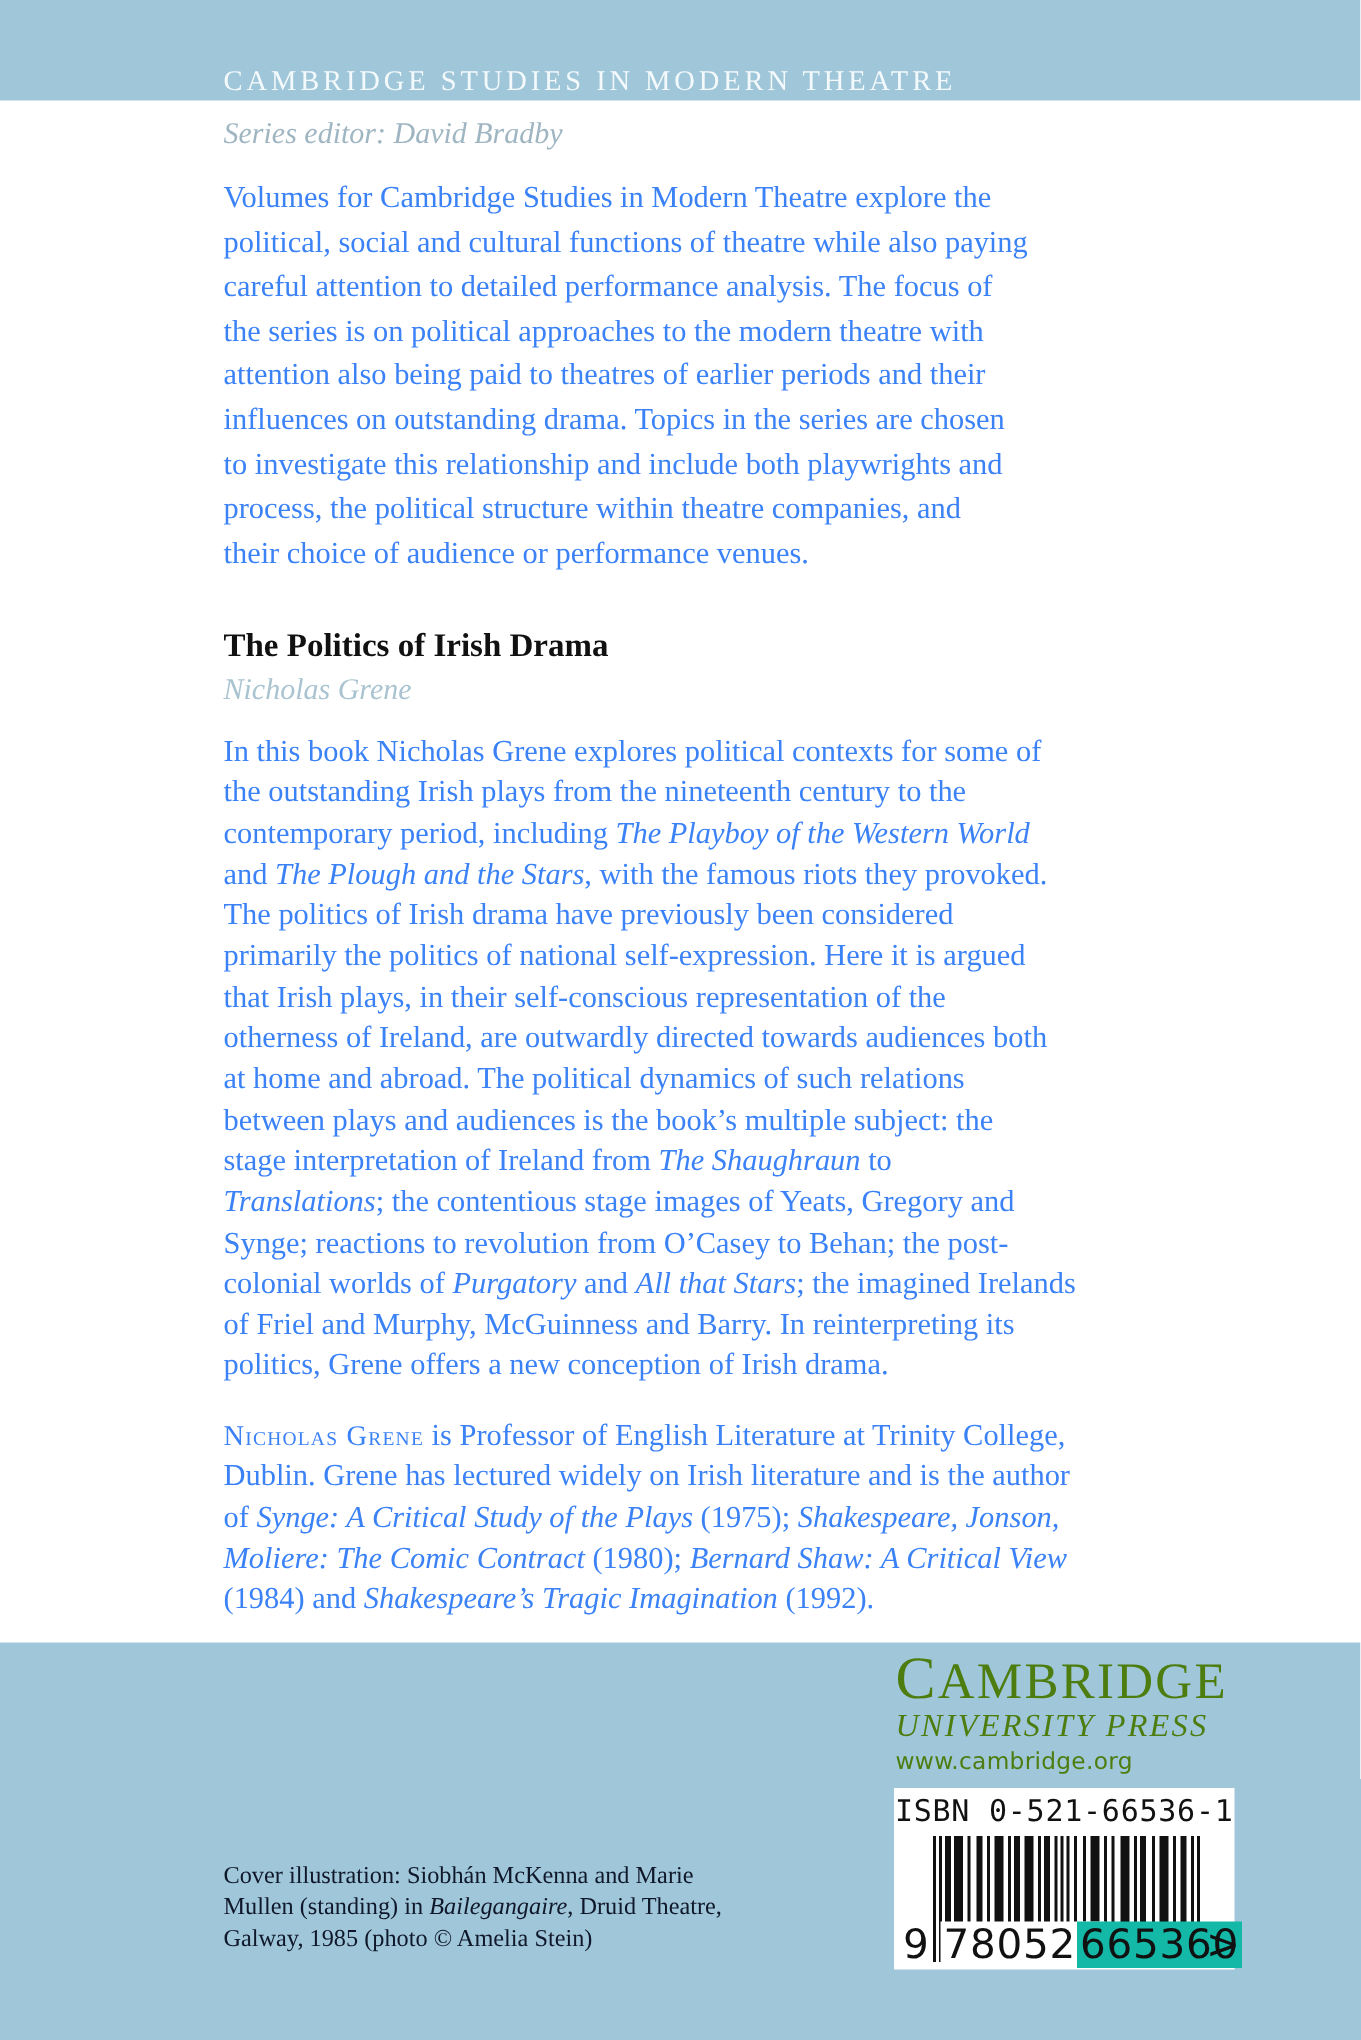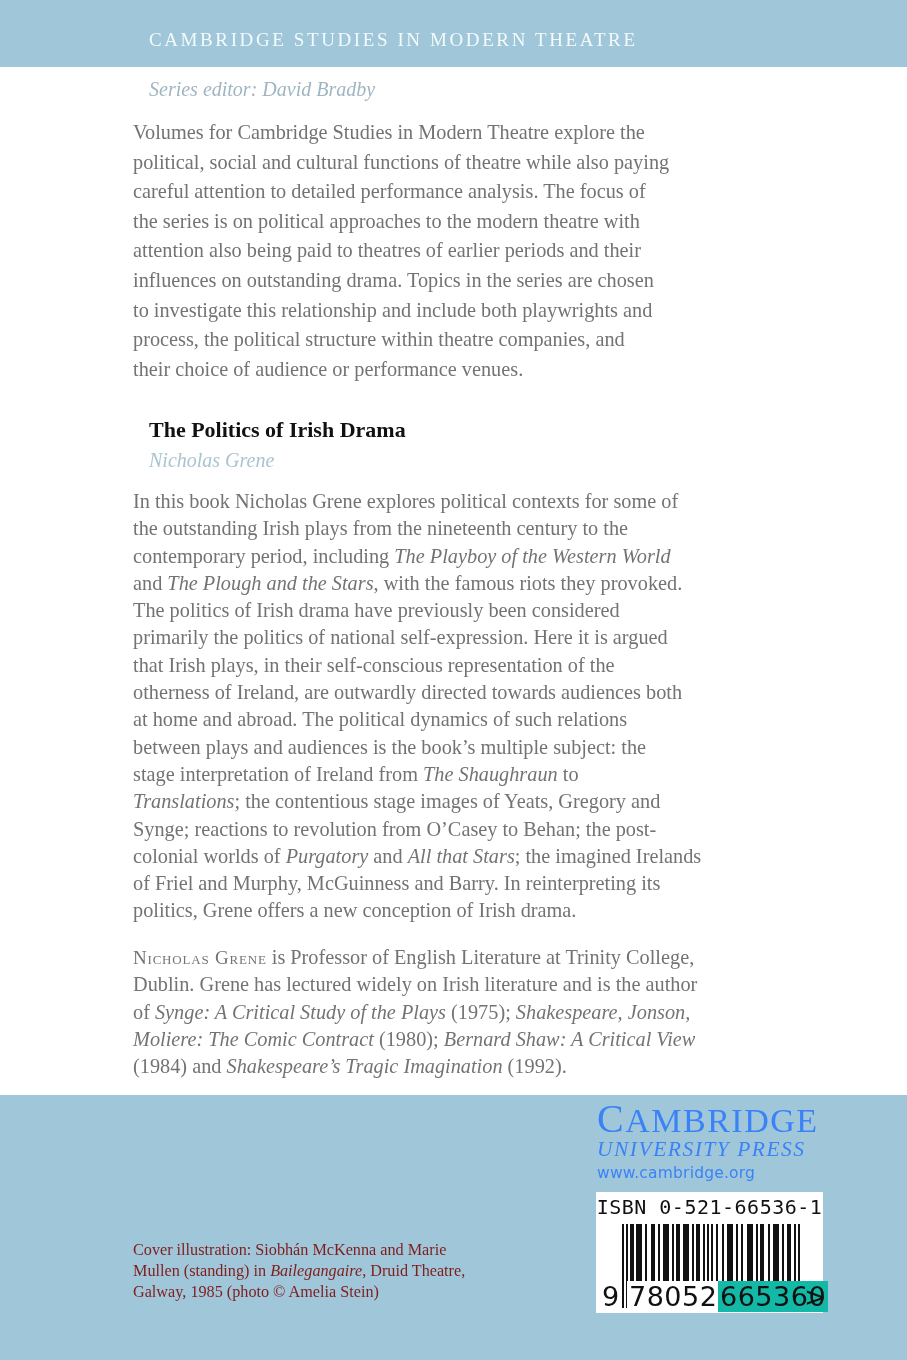--- a/index.html
+++ b/index.html
@@ -1,47 +1,47 @@
 <!DOCTYPE html>
 <html><head>
 <meta charset="utf-8">
 <style>
   html, body { margin:0; padding:0; }
   body { width:907px; height:1360px; background:#ffffff; position:relative; overflow:hidden;
          font-family:"Liberation Serif","DejaVu Serif",serif; color:#1a1a1a; }
   .top-band { position:absolute; left:0; top:0; width:907px; height:67px; background:#a0c7d9; }
-  .series-title { position:absolute; left:149px; top:29px; font-size:19px; letter-spacing:2.6px; color:#f4fafc;
+  .series-title { position:absolute; left:149px; top:44px; font-size:19px; letter-spacing:2.6px; color:#f4fafc;
                   text-transform:uppercase; white-space:nowrap; }
   .series-editor { position:absolute; left:149px; top:78px; font-size:20px; font-style:italic; color:#9fb6c2; }
-  .para { position:absolute; left:133px; width:640px; font-size:20.3px; line-height:29.6px; color:#737373; }
+  .para { position:absolute; left:149px; width:640px; font-size:20.3px; line-height:29.6px; color:#3b82f6; }
   .p1 { top:118px; }
   .book-title { position:absolute; left:149px; top:417px; font-size:22px; font-weight:bold; color:#111; }
   .book-author { position:absolute; left:149px; top:449px; font-size:20px; font-style:italic; color:#a9c4d0; }
   .p2 { top:488px; line-height:27.3px; }
   .p3 { top:944px; line-height:27.3px; }
   .sc { font-variant:small-caps; letter-spacing:0.8px; font-size:19px; }
   .line { display:block; white-space:nowrap; }
   i { font-style:italic; }
   .bottom-band { position:absolute; left:0; top:1095px; width:907px; height:265px; background:#a0c7d9; }
-  .cup-logo { position:absolute; left:597px; top:1101px; width:240px; color:#3b82f6; }
+  .cup-logo { position:absolute; left:597px; top:1101px; width:240px; color:#4d7c0f; }
   .cup-cambridge { font-size:34px; letter-spacing:1.5px; line-height:36px; white-space:nowrap; }
   .cup-cambridge .big { font-size:40px; }
   .cup-press { font-size:21.5px; letter-spacing:1.5px; line-height:22px; white-space:nowrap; margin-top:-1px;font-style:italic; }
   .cup-url { font-family:"DejaVu Sans","Liberation Sans",sans-serif; font-size:15.5px; font-weight:normal;
              letter-spacing:0.2px; margin-top:4px; white-space:nowrap; }
   .barcode-box { position:absolute; left:596px; top:1192px; width:227px; height:121px; background:#ffffff; }
   .isbn { position:absolute; left:0; top:3px; width:227px; text-align:center; font-family:"DejaVu Sans Mono","Liberation Mono",monospace;
           font-size:20px; color:#111; letter-spacing:0.5px; }
   .bars { position:absolute; left:14px; top:32px; width:204px; height:84px; }
   .ean { position:absolute; left:0; top:89px; width:227px; font-family:"DejaVu Sans","Liberation Sans",sans-serif; font-size:27px; color:#111; }
   .ean .d0 { position:absolute; left:5px; background:#fff; padding:0 1px; }
   .ean .d1 { position:absolute; left:31px; background:#fff; padding:0 2px; letter-spacing:0.5px; }
   .ean .d2 { position:absolute; left:122px; background:#14b8a6; padding:0 2px; letter-spacing:0.5px; }
   .ean .gt { position:absolute; left:208px; }
-  .cover-credit { position:absolute; left:133px; top:1240px; width:360px; font-size:16.2px; line-height:21px; color:#7f1d1d; }
+  .cover-credit { position:absolute; left:149px; top:1240px; width:360px; font-size:16.2px; line-height:21px; color:#0f172a; }
 </style>
 </head>
 <body>
 
 <div class="top-band">
   <div class="series-title">CAMBRIDGE STUDIES IN MODERN THEATRE</div>
 </div>
 <div class="series-editor">Series editor: David Bradby</div>
 
 <div class="para p1">

